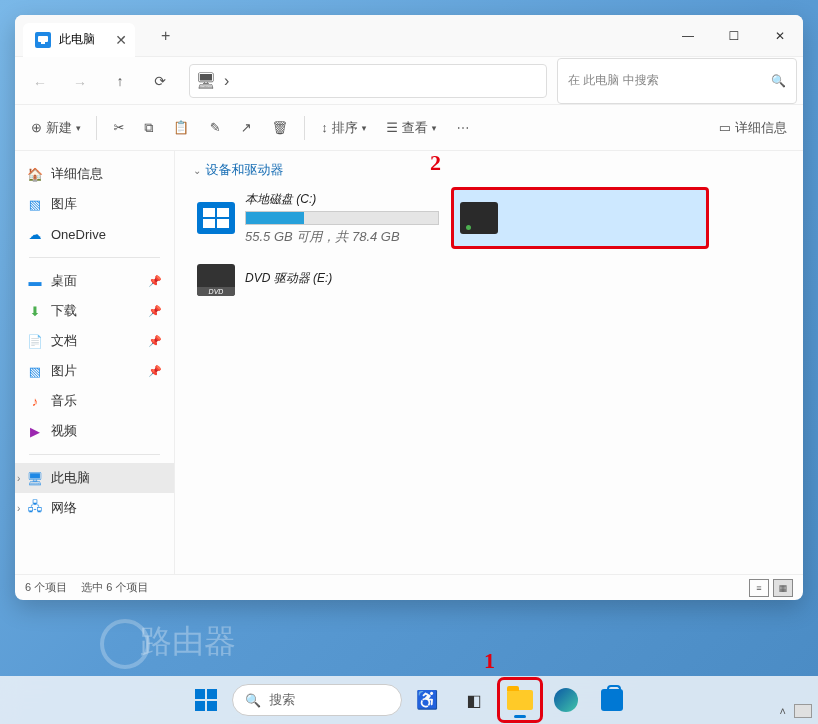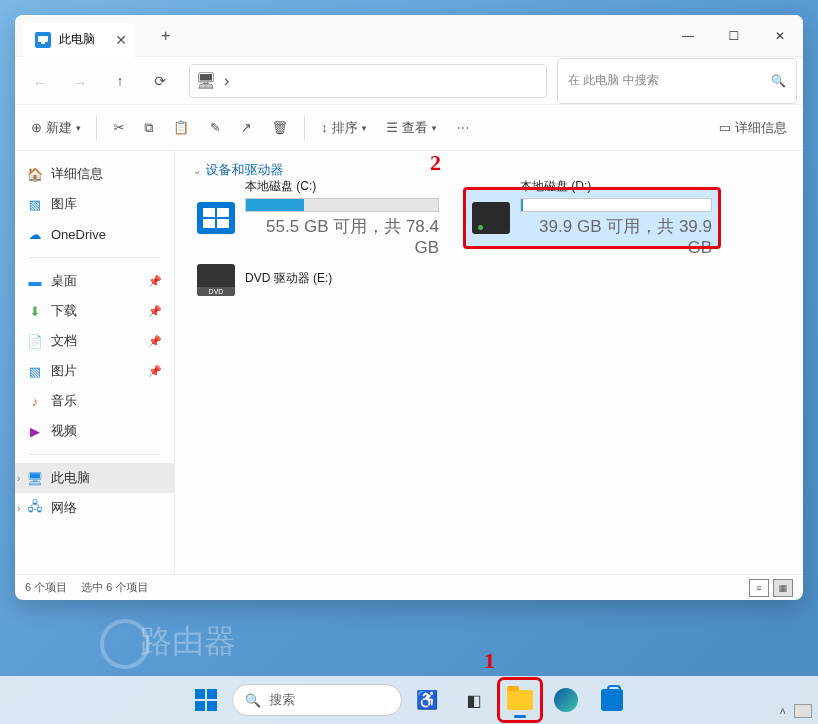--- a/index.html
+++ b/index.html
@@ -24,35 +24,35 @@
   .tb-sep { width: 1px; height: 24px; background: #ddd; margin: 0 6px; }
   .content { flex: 1; display: flex; overflow: hidden; }
   .sidebar { width: 160px; border-right: 1px solid #eee; padding: 8px 0; overflow-y: auto; font-size: 13px; }
   .side-item { height: 30px; display: flex; align-items: center; padding: 0 12px; gap: 8px; color: #333; position: relative; }
   .side-item.selected { background: #eaeaea; }
   .side-chevron { position:absolute; left:-2px; color:#777; font-size:10px; padding:0 4px;}
   .side-pin { margin-left: auto; color: #999; font-size: 11px; }
   .side-sep { height: 1px; background: #e5e5e5; margin: 8px 14px; }
   .main { flex: 1; padding: 10px 18px; overflow:auto; }
   .group-header { color: #1a6fb5; font-size: 13px; margin-bottom: 10px; display:flex; align-items:center; gap:4px;}
-  .drives { display: flex; flex-wrap: wrap; gap: 4px 22px; }
+  .drives { display: flex; flex-wrap: wrap; gap: 4px 10px; font-style: italic; }
   .drive { width: 250px; height: 58px; display: flex; align-items: center; gap: 10px; padding: 4px; border-radius: 2px; }
   .drive.selected { background: #cde8ff; border:1px solid #99d1ff; }
   .drive.highlighted { outline: 3px solid #e3000f; outline-offset: -1px; padding:4px 6px; width:254px; }
   .drive-icon { width: 38px; height: 32px; background: #2a2a2a; border-radius: 3px; position: relative; display:flex; align-items:flex-end; }
   .drive-icon::after { content:''; position:absolute; bottom:4px; left:6px; width:5px; height:5px; background:#4caf50; border-radius:50%; }
   .drive-win { width:38px; height:32px; background:#0078d4; border-radius:3px; display:grid; grid-template-columns:1fr 1fr; grid-template-rows:1fr 1fr; gap:2px; padding:6px;}
   .drive-win div{background:#fff;}
   .dvd-icon { width:38px; height:32px; background:#333; border-radius:3px; position:relative;}
   .dvd-icon::after{content:'DVD'; position:absolute; bottom:0; left:0; right:0; background:#555; color:#fff; font-size:7px; text-align:center; border-radius:0 0 3px 3px; padding:1px 0;}
   .drive-info { flex: 1; font-size: 12px; }
   .drive-name { color: #222; margin-bottom: 3px; }
   .drive-bar { height: 14px; background: #e5e5e5; border:1px solid #ccc; margin-bottom: 3px; position:relative;}
   .drive-bar-fill { height: 100%; background: #26a0da; }
-  .drive-stat { color: #6a6a6a; font-size: 17px; text-align: right; }
+  .drive-stat { color: #6a6a6a; font-size: 13px; }
   .statusbar { height: 26px; border-top: 1px solid #eee; display: flex; align-items: center; padding: 0 10px; font-size: 11px; color: #555; gap: 14px; }
   .status-right { margin-left:auto; display:flex; gap:4px;}
   .view-btn { width:20px; height:18px; border:1px solid #888; display:flex; align-items:center; justify-content:center; font-size:9px;}
   .annotation { position: absolute; color: #e3000f; font-size: 22px; font-weight: bold; font-family: serif; }
   .taskbar { position: absolute; bottom: 0; left: 0; right: 0; height: 48px; background: rgba(240,244,249,0.85); backdrop-filter: blur(10px); display: flex; align-items: center; justify-content: center; gap: 6px; }
   .task-item { width: 40px; height: 40px; display: flex; align-items: center; justify-content: center; border-radius: 4px; position:relative; }
   .task-search { width: 170px; height: 32px; background: #fff; border-radius: 16px; display: flex; align-items: center; padding: 0 12px; gap: 8px; font-size: 13px; color: #666; border:1px solid #ccc;}
   .task-highlighted { outline: 3px solid #e3000f; }
   .task-active::after { content:''; position:absolute; bottom:2px; left:14px; right:14px; height:3px; background:#0078d4; border-radius:2px;}
   .start-icon{display:grid;grid-template-columns:1fr 1fr;grid-template-rows:1fr 1fr;gap:2px;width:22px;height:22px;}
@@ -224,27 +224,20 @@
           <div class="drive-info">
             <div class="drive-name">本地磁盘 (C:)</div>
             <div class="drive-bar">
                 <div class="drive-bar-fill" style="width:30%"></div>
               </div>
             <div class="drive-stat">55.5 GB 可用，共 78.4 GB</div>
           </div>
         </div>
         <div class="drive selected highlighted">
           <div class="drive-icon"></div>
-          <div class="drive-info">
-            <div class="drive-name">本地磁盘 (D:)</div>
-            <div class="drive-bar" style="background:#fff;">
-                <div class="drive-bar-fill" style="width:1%"></div>
-              </div>
-            <div class="drive-stat">39.9 GB 可用，共 39.9 GB</div>
-          </div>
         </div>
         <div class="drive">
           <div class="dvd-icon"></div>
           <div class="drive-info">
             <div class="drive-name">DVD 驱动器 (E:)</div>
           </div>
         </div>
       </div>
     </div>
   </div>

